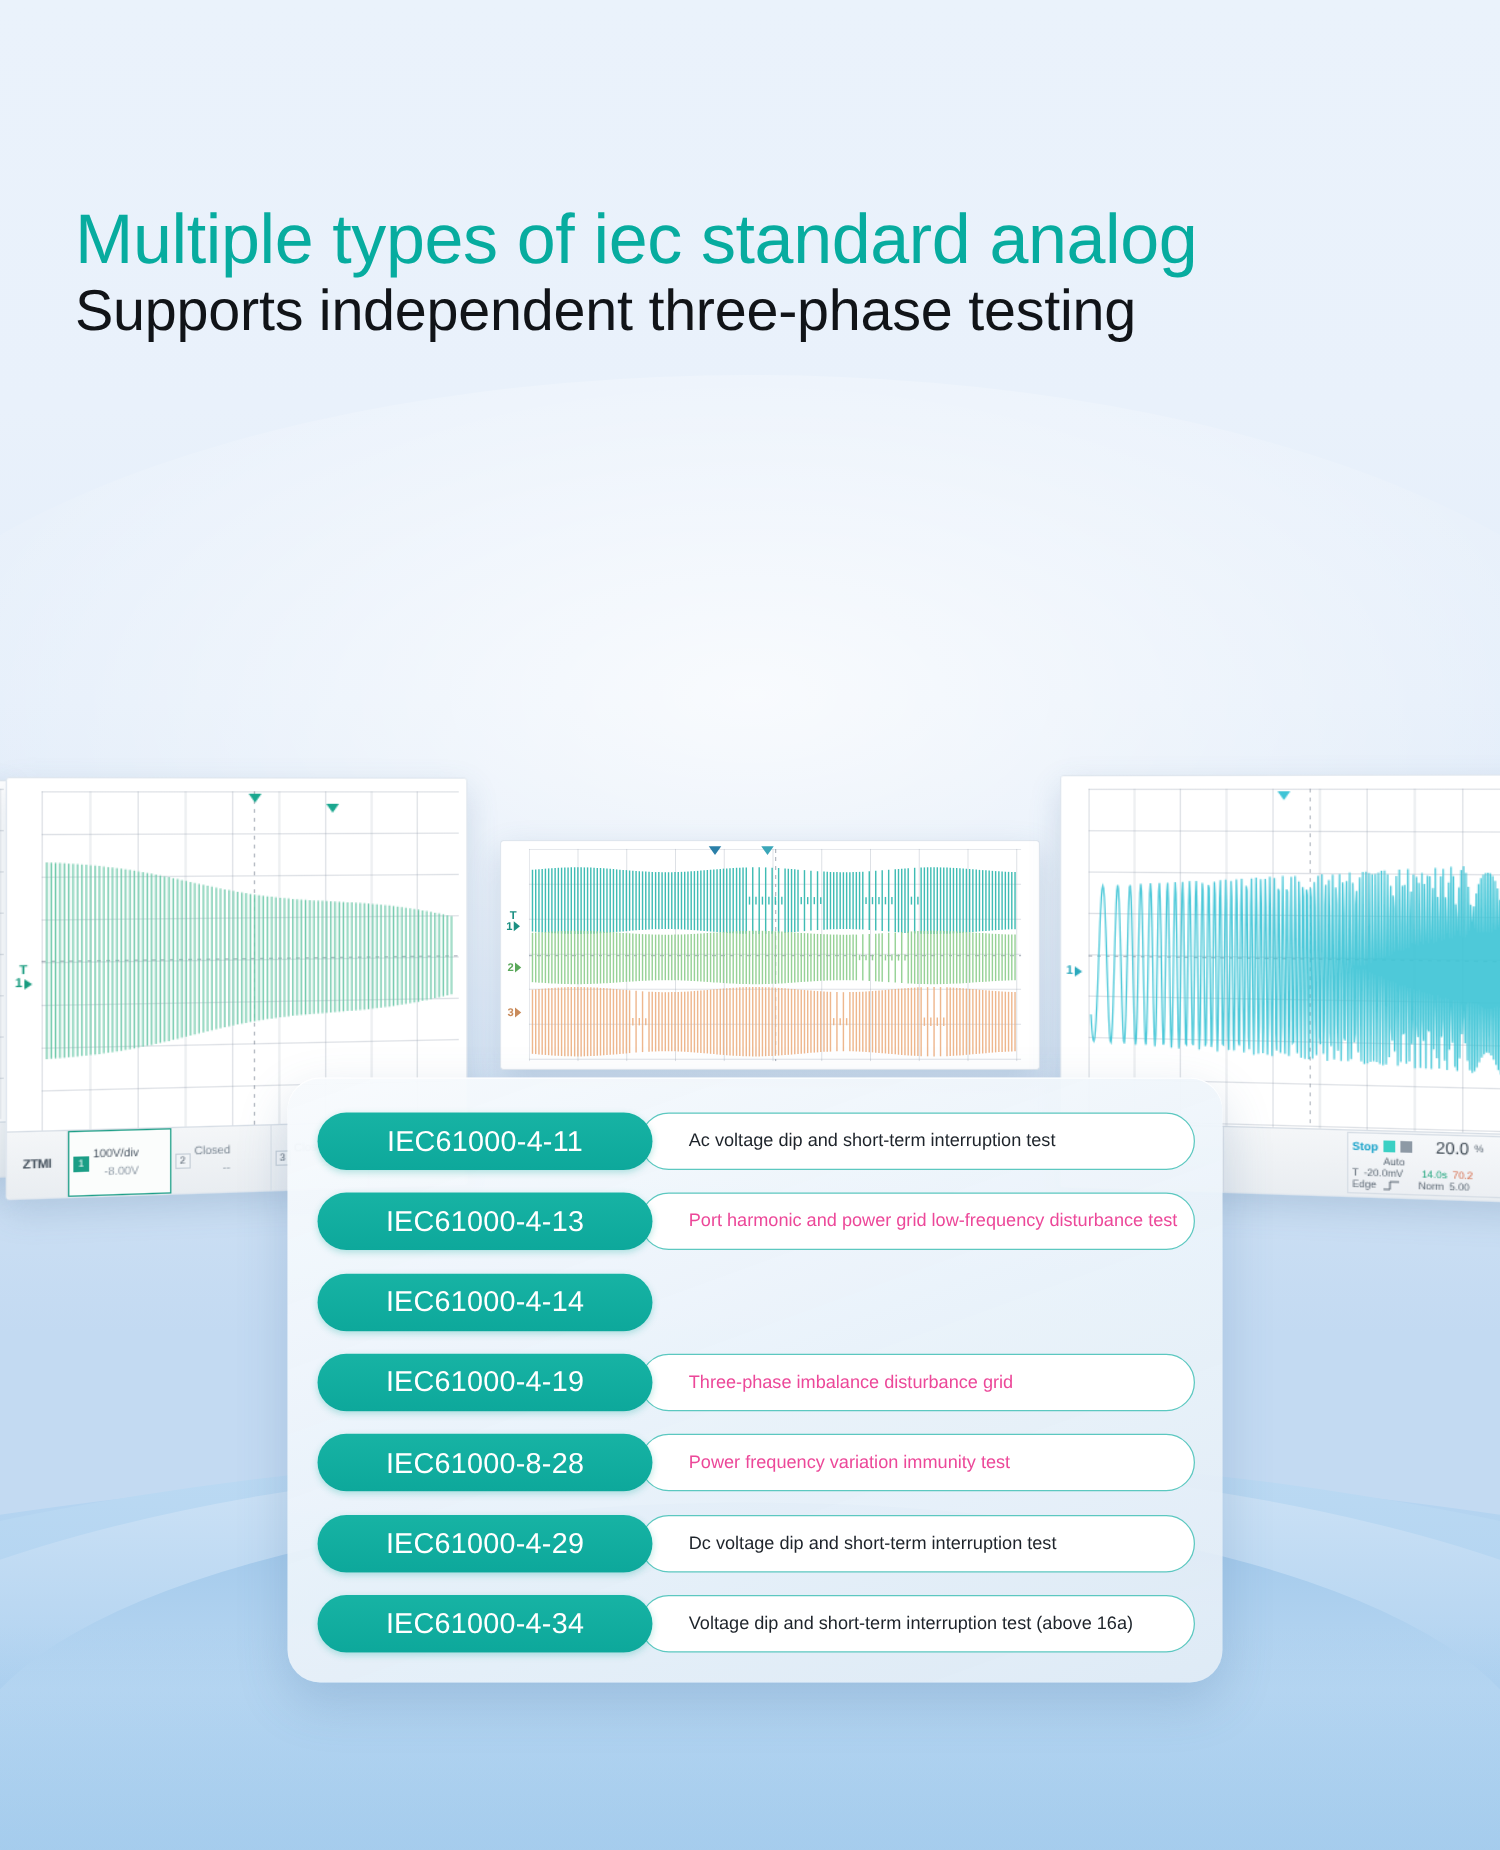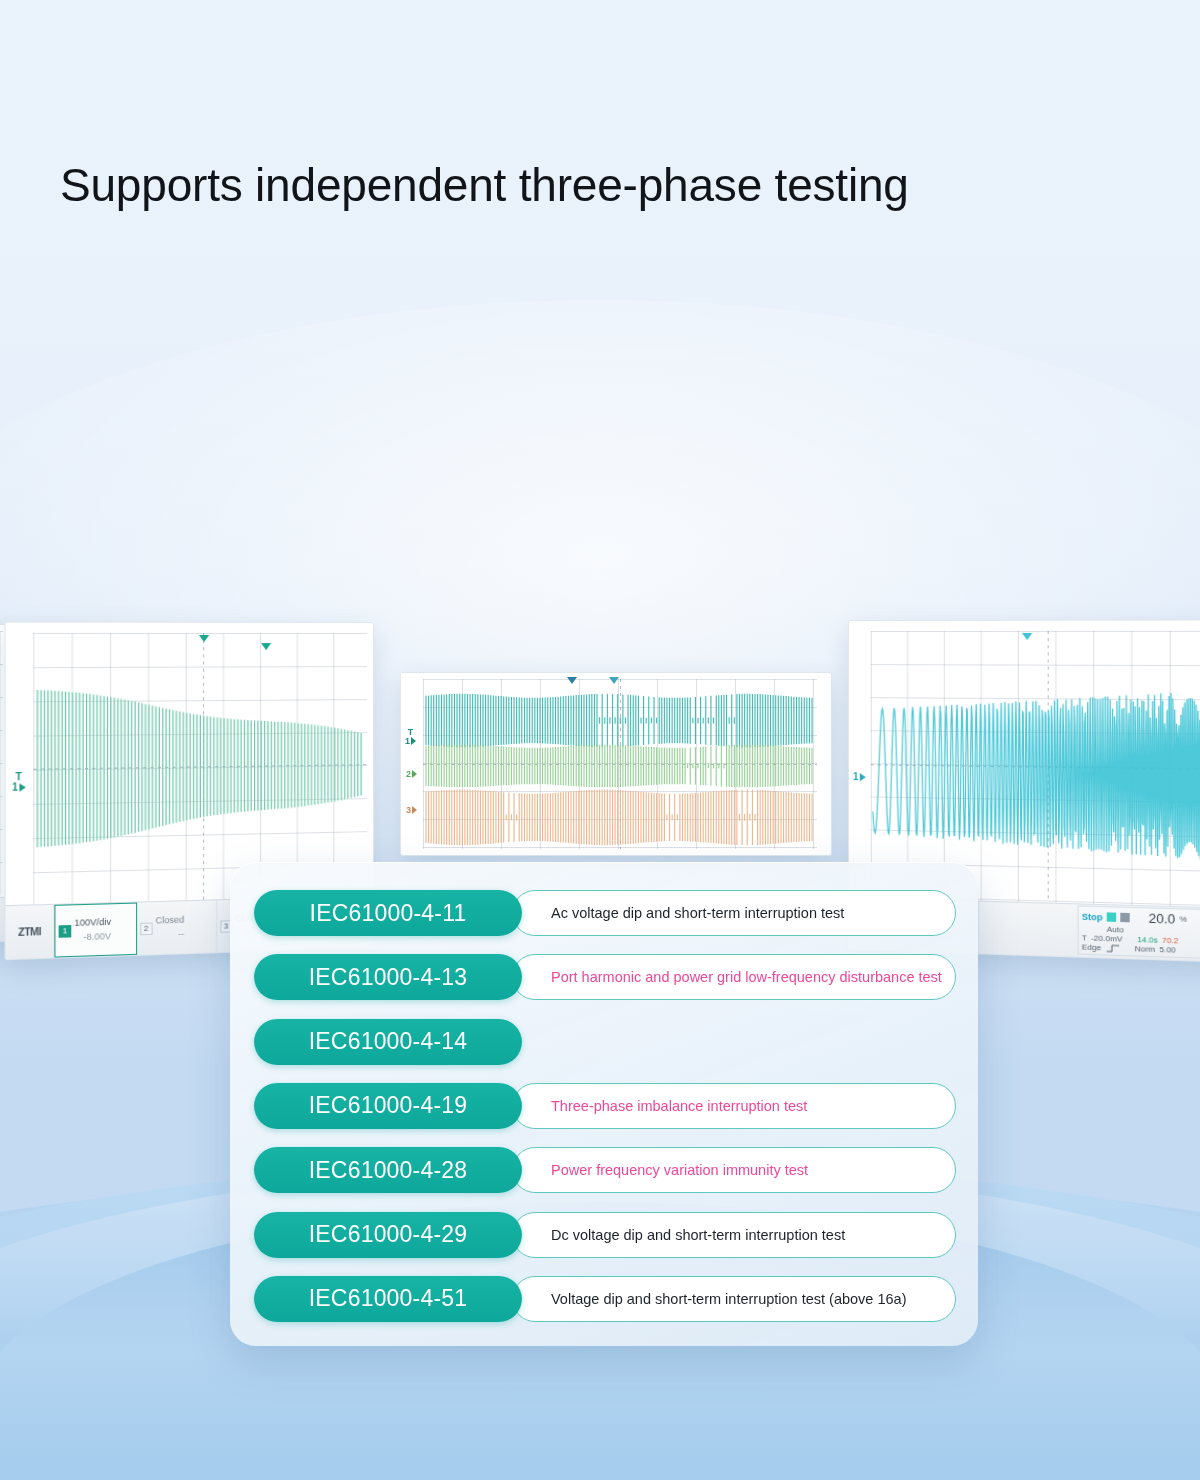--- a/index.html
+++ b/index.html
@@ -1046,54 +1046,55 @@
             </svg>
             <span style="margin-left:10px;">Norm</span>
             <span>5.00</span>
           </div>
         </div>
       </div>
     </div>
   </div>
 
   <div class="headings">
+    <h1 class="title">Multiple types of iec standard analog</h1>
     <h2 class="subtitle">Supports independent three-phase testing</h2>
   </div>
 
   <div class="card">
 
     <div class="std-row">
       <div class="std-desc strong">Ac voltage dip and short-term interruption test</div>
       <div class="std-badge">IEC61000-4-11</div>
     </div>
 
     <div class="std-row">
       <div class="std-desc">Port harmonic and power grid low-frequency disturbance test</div>
       <div class="std-badge">IEC61000-4-13</div>
     </div>
 
     <div class="std-row">
       <div class="std-badge">IEC61000-4-14</div>
     </div>
 
     <div class="std-row">
-      <div class="std-desc">Three-phase imbalance interruption test</div>
+      <div class="std-desc">Three-phase imbalance disturbance grid</div>
       <div class="std-badge">IEC61000-4-19</div>
     </div>
 
     <div class="std-row">
       <div class="std-desc">Power frequency variation immunity test</div>
-      <div class="std-badge">IEC61000-4-28</div>
+      <div class="std-badge">IEC61000-8-28</div>
     </div>
 
     <div class="std-row">
       <div class="std-desc strong">Dc voltage dip and short-term interruption test</div>
       <div class="std-badge">IEC61000-4-29</div>
     </div>
 
     <div class="std-row">
       <div class="std-desc strong">Voltage dip and short-term interruption test (above 16a)</div>
-      <div class="std-badge">IEC61000-4-51</div>
+      <div class="std-badge">IEC61000-4-34</div>
     </div>
 
   </div>
 
 </div>
 
 </body></html>

